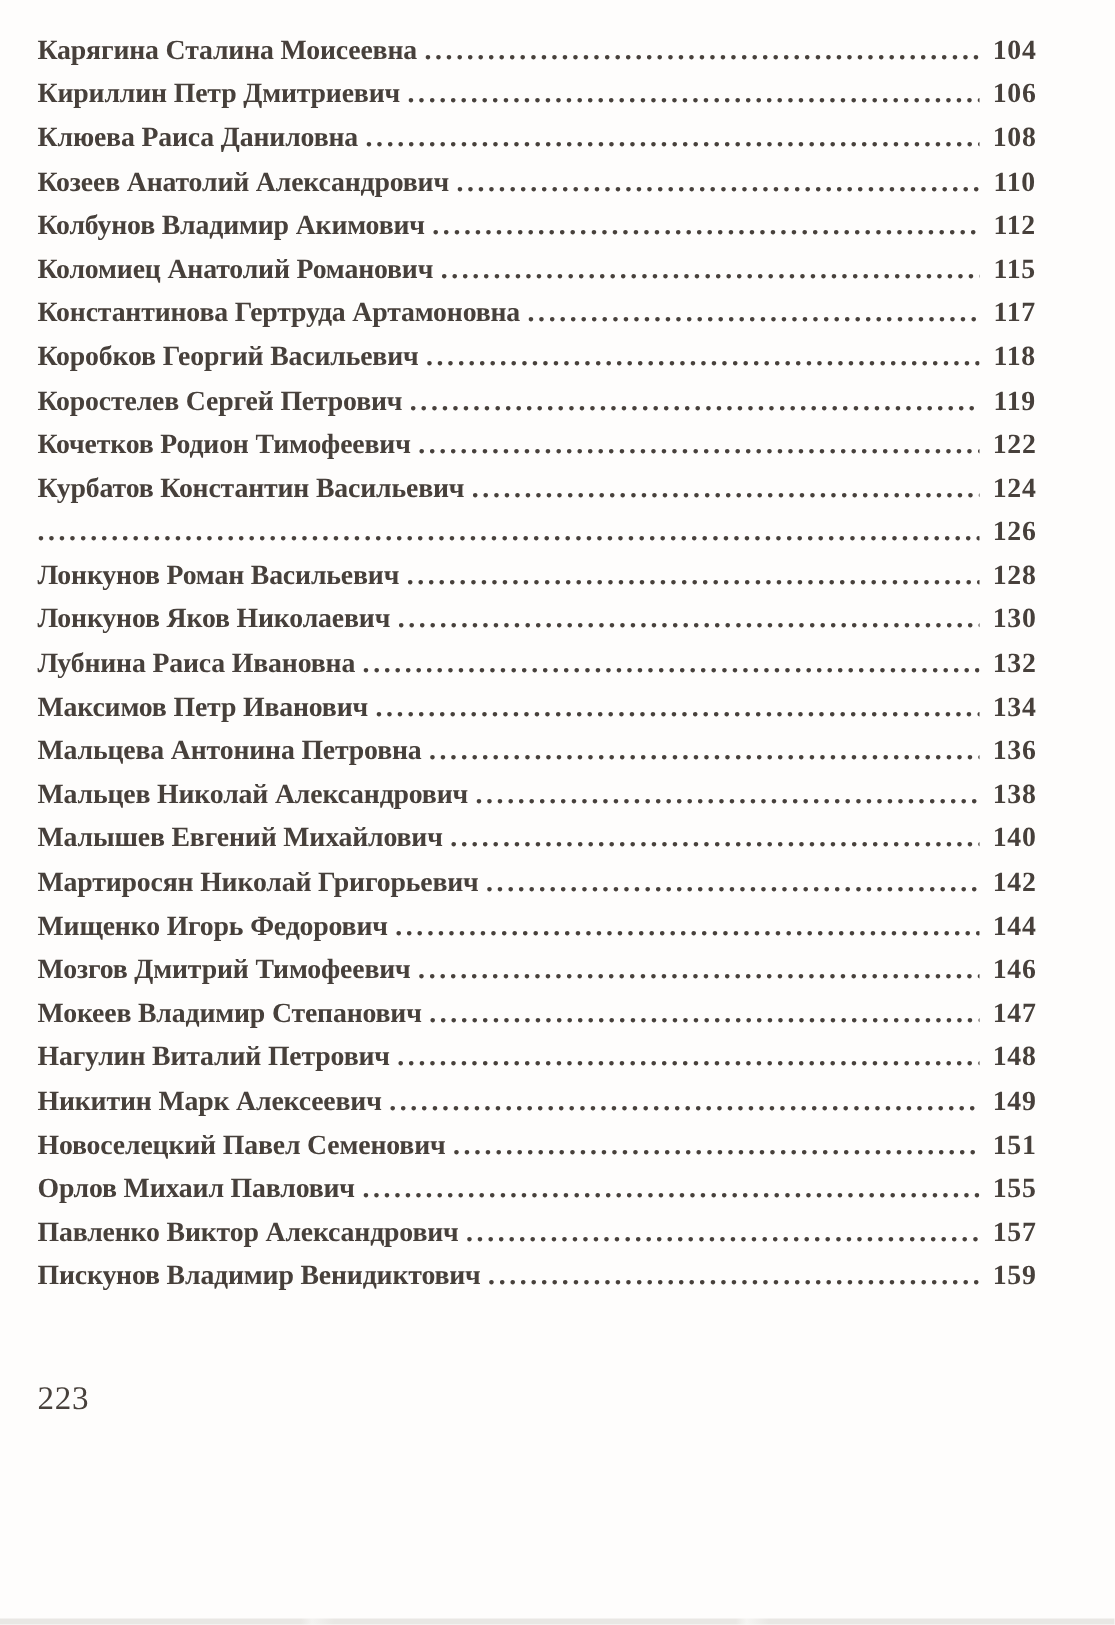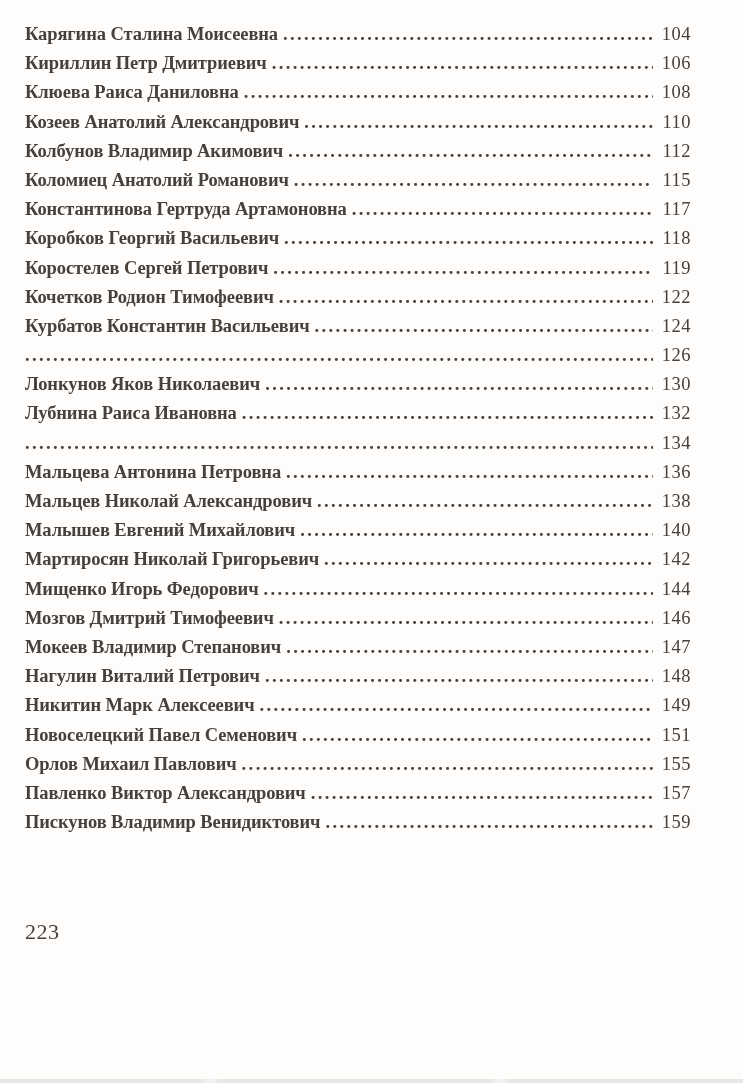--- a/index.html
+++ b/index.html
@@ -44,23 +44,23 @@
     overflow: hidden;
     font-weight: bold;
   }
   .entry .leader::after {
     content: "......................................................................................................................................................";
     letter-spacing: 2.4px;
   }
   .entry .pagenum {
     flex: 0 0 auto;
     min-width: 38px;
-    text-align: right;
+    text-align: center;
     padding-left: 9px;
-    font-weight: normal;
+    font-weight: bold;
     letter-spacing: 0.5px;
   }
   .folio {
     position: absolute;
     top: 919px;
     left: 25px;
     right: 52px;
     text-align: left;
     font-size: 22px;
     font-weight: normal;
@@ -150,34 +150,40 @@
         <span class="name">Курбатов Константин Васильевич</span>
         <span class="leader"></span>
         <span class="pagenum">124</span>
       </div>
 
       <div class="entry">
         <span class="leader"></span>
         <span class="pagenum">126</span>
       </div>
 
+      <div class="entry">
+        <span class="name">Лонкунов Роман Васильевич</span>
+        <span class="leader"></span>
+        <span class="pagenum">128</span>
+      </div>
 
       <div class="entry">
         <span class="name">Лонкунов Яков Николаевич</span>
         <span class="leader"></span>
         <span class="pagenum">130</span>
       </div>
 
       <div class="entry">
         <span class="name">Лубнина Раиса Ивановна</span>
         <span class="leader"></span>
         <span class="pagenum">132</span>
       </div>
 
       <div class="entry">
+        <span class="name">Максимов Петр Иванович</span>
         <span class="leader"></span>
         <span class="pagenum">134</span>
       </div>
 
       <div class="entry">
         <span class="name">Мальцева Антонина Петровна</span>
         <span class="leader"></span>
         <span class="pagenum">136</span>
       </div>
 

